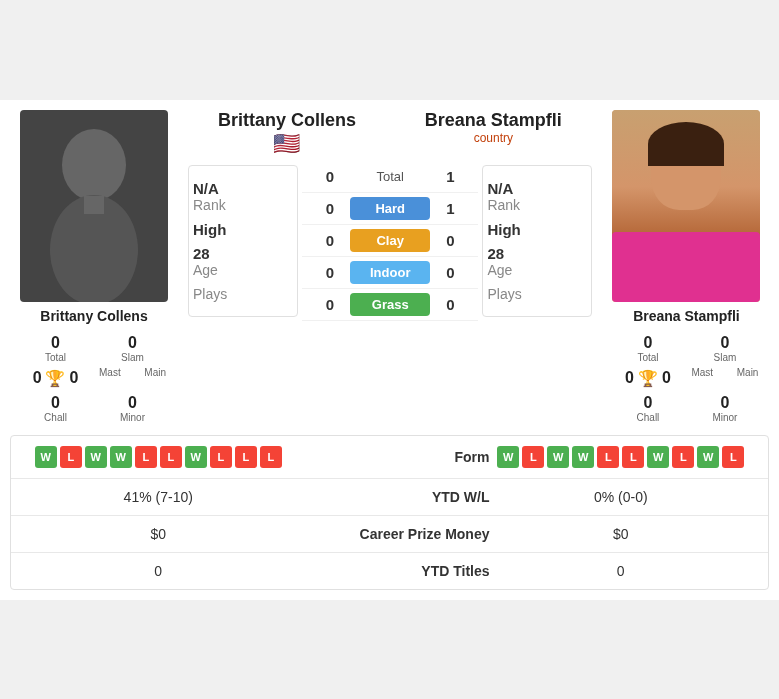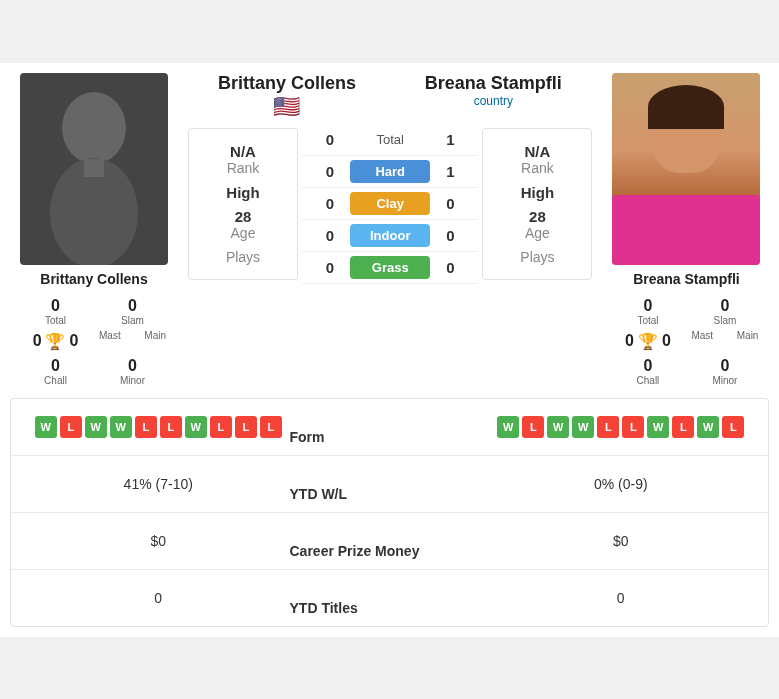--- a/index.html
+++ b/index.html
@@ -72,21 +72,20 @@
       background: transparent;
       color: #555;
       font-weight: normal;
       font-size: 13px;
     }
     .badge-hard { background: #4a90d9; }
     .badge-clay { background: #e8a020; text-align: center; }
     .badge-indoor { background: #5ab4f0; }
     .badge-grass { background: #4caf50; }
     .detail-item {
-      text-align: center;
       width: 100%;
     }
     .detail-value {
       font-size: 15px;
       font-weight: bold;
       color: #333;
       display: block;
     }
     .detail-label {
       font-size: 14px;
@@ -154,25 +153,24 @@
       border-bottom: none;
     }
     .cell-left {
       flex: 1;
       text-align: center;
       font-size: 14px;
       color: #333;
     }
     .cell-center {
       width: 200px;
-      text-align: left;
+      text-align: right;
       font-size: 14px;
       font-weight: bold;
       color: #333;
-      margin-top: 20px;
     }
     .cell-right {
       flex: 1;
       text-align: center;
       font-size: 14px;
       color: #333;
     }
 
     
     .form-badges {
@@ -307,21 +305,21 @@
 
     <div class="compound-middle">
 
       <div style="display:flex;justify-content:space-between;margin-bottom:4px;">
         <div style="flex:1;text-align:center;">
           <div class="player-name-big">Brittany Collens</div>
           <div class="flag-us">🇺🇸</div>
         </div>
         <div style="flex:1;text-align:center;">
           <div class="player-name-big">Breana Stampfli</div>
-          <div style="font-size:12px;color:#0369a1;">country</div>
+          <div style="font-size:12px;color:#c2410c;">country</div>
         </div>
       </div>
 
       <div style="display:flex;align-items:stretch;">
 
         <div class="left-details">
           <div class="detail-item">
             <span class="detail-value">N/A</span>
             <span class="detail-label">Rank</span>
           </div>
@@ -475,21 +473,21 @@
             <div class="form-badge form-w">W</div>
             <div class="form-badge form-l">L</div>
           </div>
       </div>
     </div>
 
     <div id="bottom-rows">
         <div class="table-row">
     <div class="cell-left">41% (7-10)</div>
     <div class="cell-center">YTD W/L</div>
-    <div class="cell-right">0% (0-9)</div>
+    <div class="cell-right">0% (0-0)</div>
   </div>
         <div class="table-row">
     <div class="cell-left">$0</div>
     <div class="cell-center">Career Prize Money</div>
     <div class="cell-right">$0</div>
   </div>
         <div class="table-row">
     <div class="cell-left">0</div>
     <div class="cell-center">YTD Titles</div>
     <div class="cell-right">0</div>

